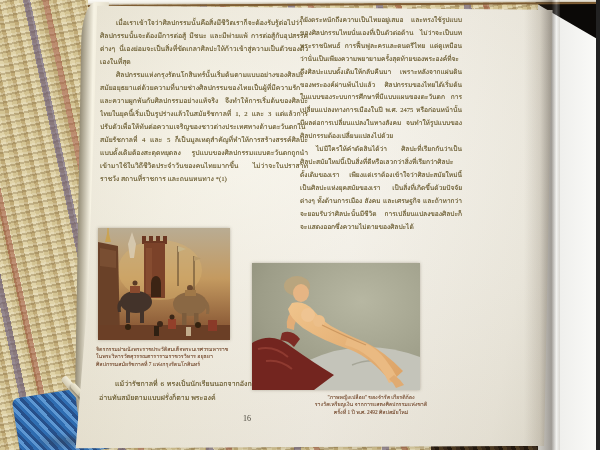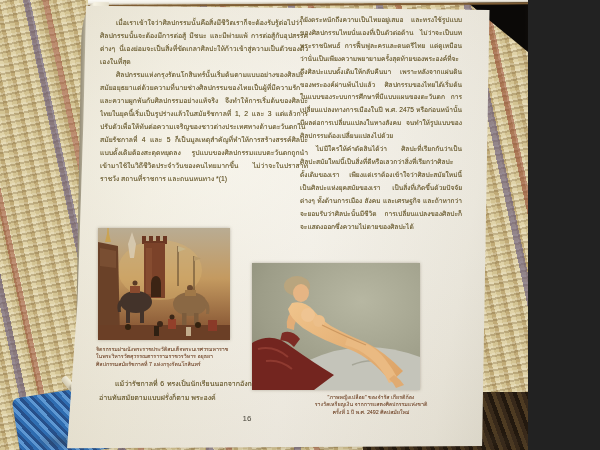--- a/index.html
+++ b/index.html
@@ -1,17 +1,17 @@
 <!DOCTYPE html>
 <html><head>
 <meta charset="utf-8">
 <style>
   html,body{margin:0;padding:0;background:#222;}
-  #photo{position:relative;width:528px;height:450px;overflow:hidden;
-    font-family:Liberation Sans, sans-serif;
+  #photo{position:relative;width:596px;height:450px;overflow:hidden;
+    font-family:Liberation Serif, serif;
     box-shadow:inset 0 0 70px rgba(35,25,15,.28);}
   #photo *{box-sizing:border-box;}
 
   
   .mat{position:absolute;inset:0;
     background:
       repeating-linear-gradient(78deg, rgba(94,82,130,0) 0 30px, rgba(94,82,130,.55) 30px 37px, rgba(0,0,0,0) 37px 49px, rgba(152,70,52,.5) 49px 55px, rgba(0,0,0,0) 55px 86px),
       repeating-linear-gradient(168deg, rgba(255,255,255,.18) 0 2px, rgba(118,94,58,.28) 2px 4px, rgba(0,0,0,0) 4px 7px),
       repeating-linear-gradient(78deg, #d3c392 0 5px, #c0aa76 5px 9px, #e0d3a8 9px 14px);}
   .mat-dark{position:absolute;right:0;bottom:0;width:165px;height:58px;

